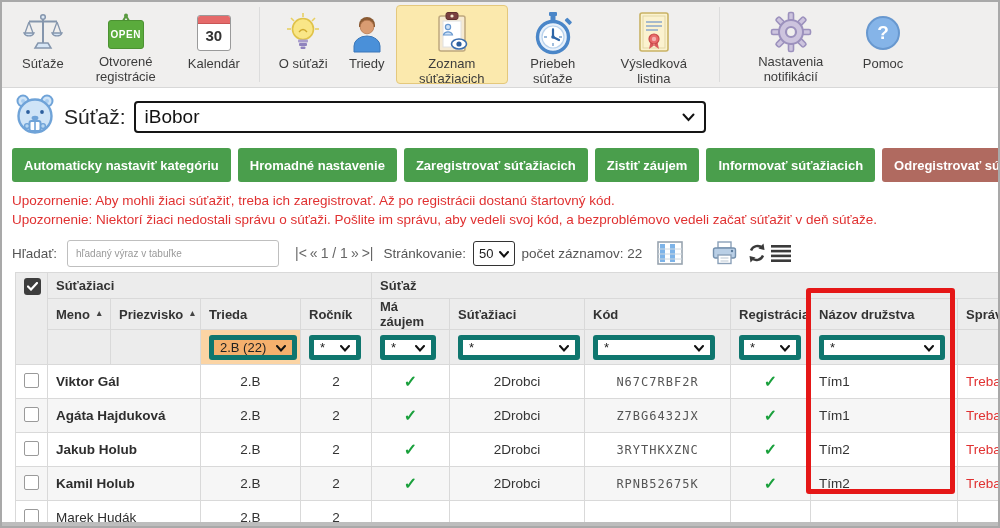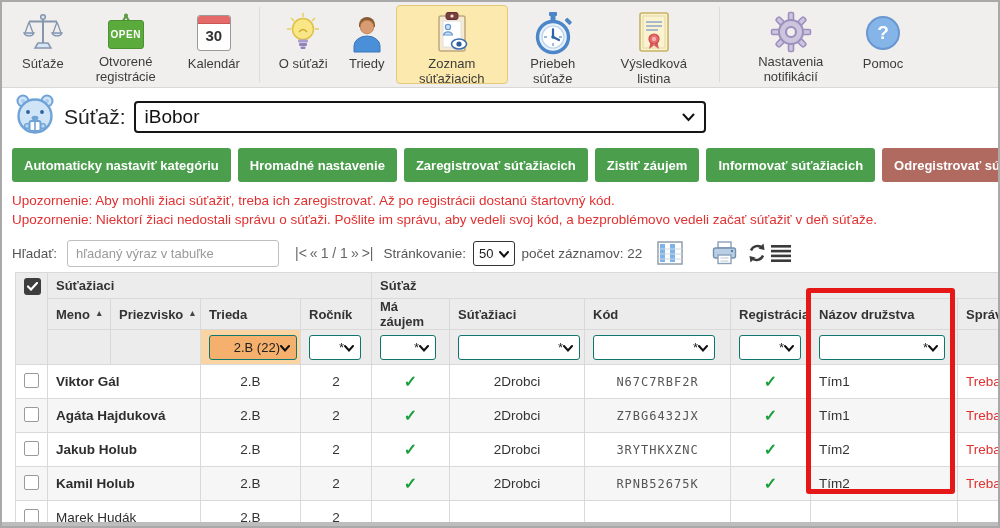--- a/index.html
+++ b/index.html
@@ -52,21 +52,21 @@
     display:flex; align-items:center; background:#4a9e4c;
   }
   .btn.brick { background:#b06a60; }
   
   .warnings { position:absolute; top:189px; left:10px; right:4px; }
   .warn { color:#e03131; font-size:13.5px; line-height:19px; white-space:nowrap; }
   
   .controls { position:absolute; top:236px; left:10px; right:18px; height:30px;
     display:flex; align-items:center; font-size:13.5px; color:#555; }
   .search-input { width:212px; height:27px; border:1px solid #bfbfbf; border-radius:3px;
-    padding:0 8px; font-size:13px; font-family:inherit; color:#333; margin-left:10px; }
+    padding:0 8px; font-size:10px; font-family:inherit; color:#333; margin-left:10px; }
   .search-input::placeholder { color:#9a9a9a; }
   .pager { margin-left:16px; color:#666; display:flex; align-items:center; gap:3px; font-size:14px; }
   .pager span { cursor:pointer; }
   .pager .pg { cursor:default; }
   .pg-label { margin-left:10px; }
   .small-select { height:25px; border:1.5px solid #333; border-radius:3px; background:#fff;
     display:inline-flex; align-items:center; justify-content:flex-end; padding:0 5px; cursor:pointer;
     font-size:13px; color:#222; margin:0 7px; }
   .records { color:#555; }
   .ctl-icons { display:flex; align-items:center; margin-left:15px; }
@@ -87,22 +87,22 @@
   .c-rocnik { width: 71px; } .c-zaujem { width: 78px; } .c-kateg { width: 135px; }
   .c-kod { width: 146px; } .c-reg { width: 80px; } .c-druz { width: 147px; } .c-sprava { width: 120px; }
   td.center { text-align: center; }
   td.name { font-weight: bold; color:#2e2e2e; }
   td.name.plain { font-weight: normal; }
   td.check { color:#1aa03c; font-weight:bold; font-size:16px; text-align:center; }
   td.kod { font-family: "DejaVu Sans Mono", "Liberation Mono", monospace; font-size:12px;
     letter-spacing:1px; color:#555; text-align:center; }
   td.sprava { color:#e03131; white-space:nowrap; overflow:hidden; }
   
-  .fsel { background:#fff; border:1px solid #0f766e; border-radius:3px; height:25px;
-    display:inline-flex; align-items:center; justify-content:flex-end; padding:0 6px;
+  .fsel { background:#fff; border:5px solid #0f766e; border-radius:3px; height:25px;
+    display:inline-flex; align-items:center; justify-content:space-between; padding:0 6px;
     font-size:13px; color:#222; cursor:pointer; }
   .fsel .val { overflow:hidden; white-space:nowrap; }
   td.hl { background:#fbd4a4 !important; }
   .fsel.orange { background:#f5b06d; }
   .fw52{width:52px;} .fw56{width:56px;} .fw88{width:88px;} .fw122{width:122px;} .fw62{width:62px;} .fw126{width:126px;}
   
   .cb { width:15px; height:15px; border:1.5px solid #9a9a9a; border-radius:2px; background:#fff;
     display:inline-block; cursor:pointer; }
   .cb-checked { width:17px; height:17px; background:#3d3d3d; border-radius:3px; display:inline-flex;
     align-items:center; justify-content:center; cursor:pointer; }

